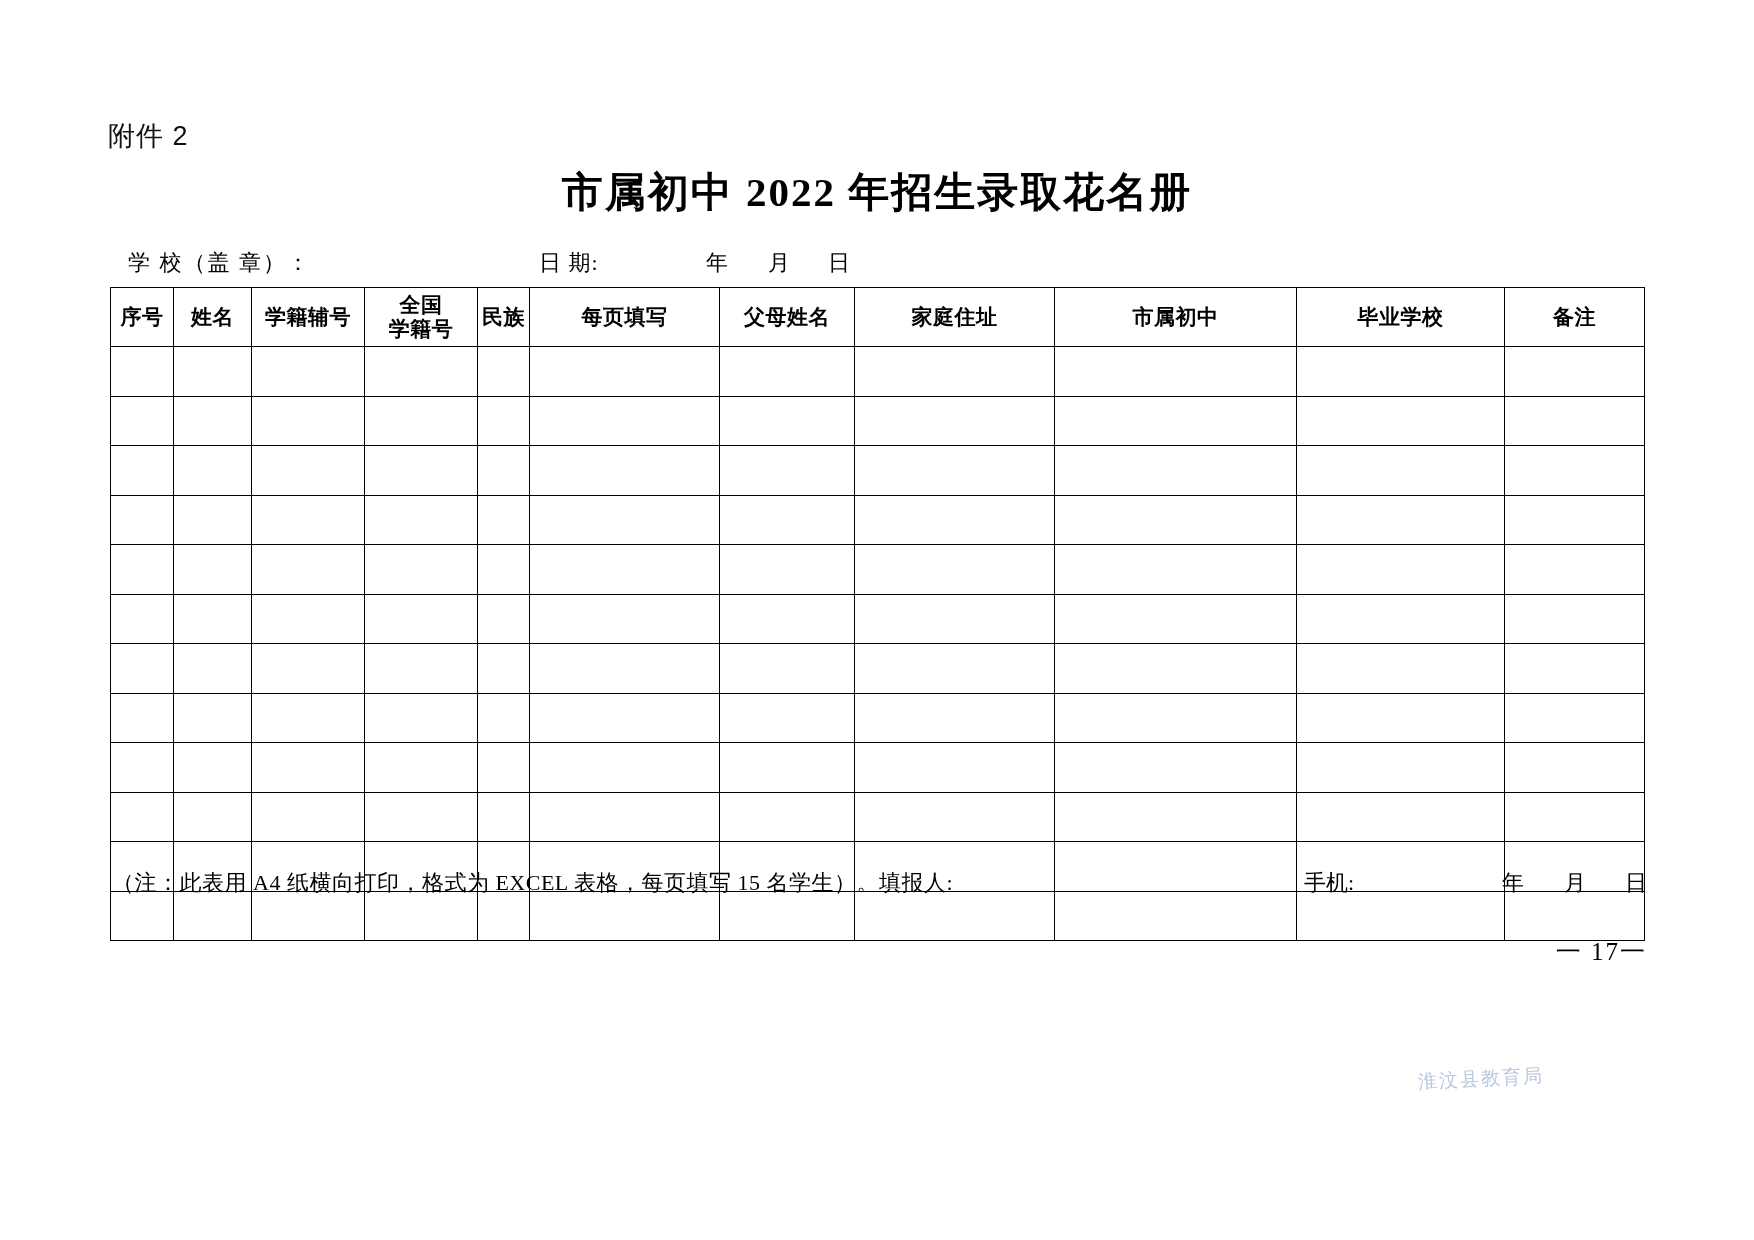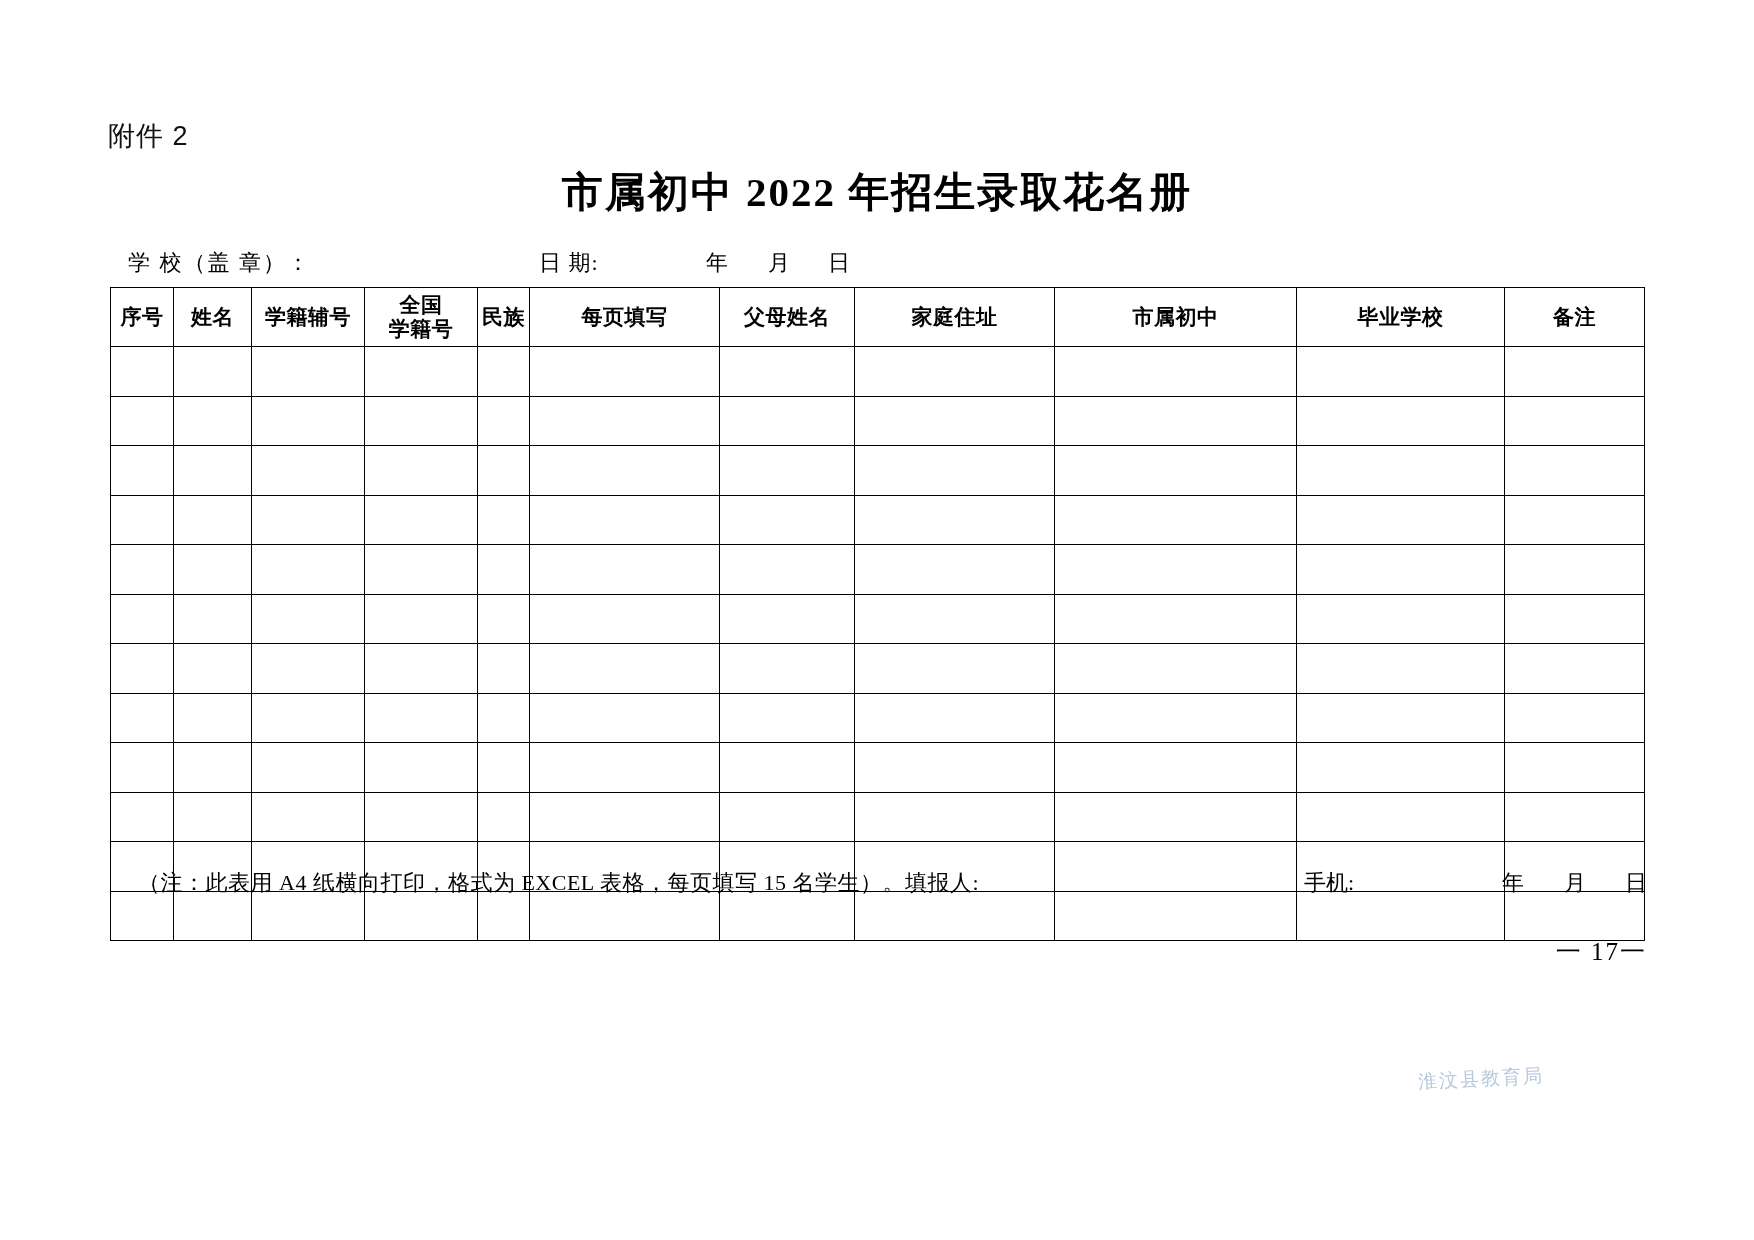--- a/index.html
+++ b/index.html
@@ -120,21 +120,20 @@
     height: 32px;
     font-size: 22px;
     font-family: "Liberation Serif", "DejaVu Serif", serif;
     color: #000;
   }
   .fn-note {
     position: absolute;
     left: 0;
     top: 0;
     letter-spacing: 0.5px;
-    margin-left: 26px;
   }
   .fn-phone {
     position: absolute;
     left: 1192px;
     top: 0;
   }
   .fn-y {
     position: absolute;
     left: 1390px;
     top: 0;

